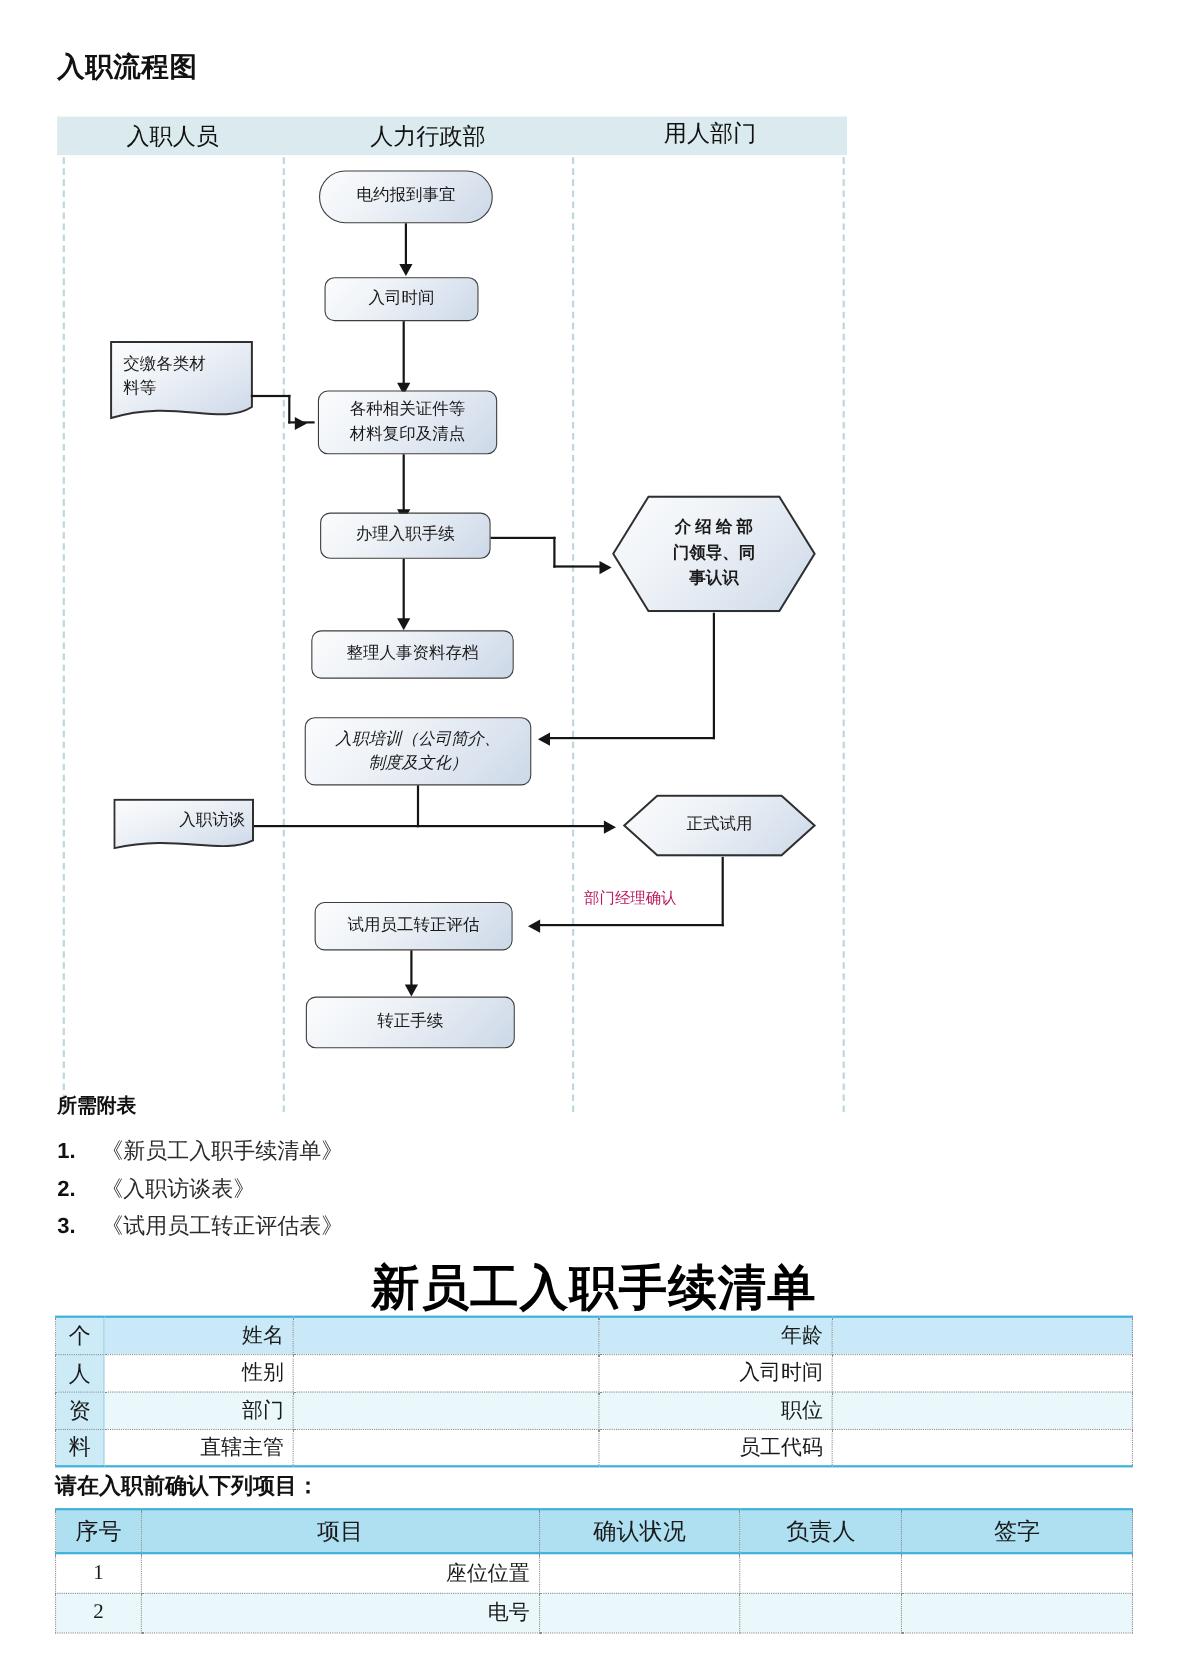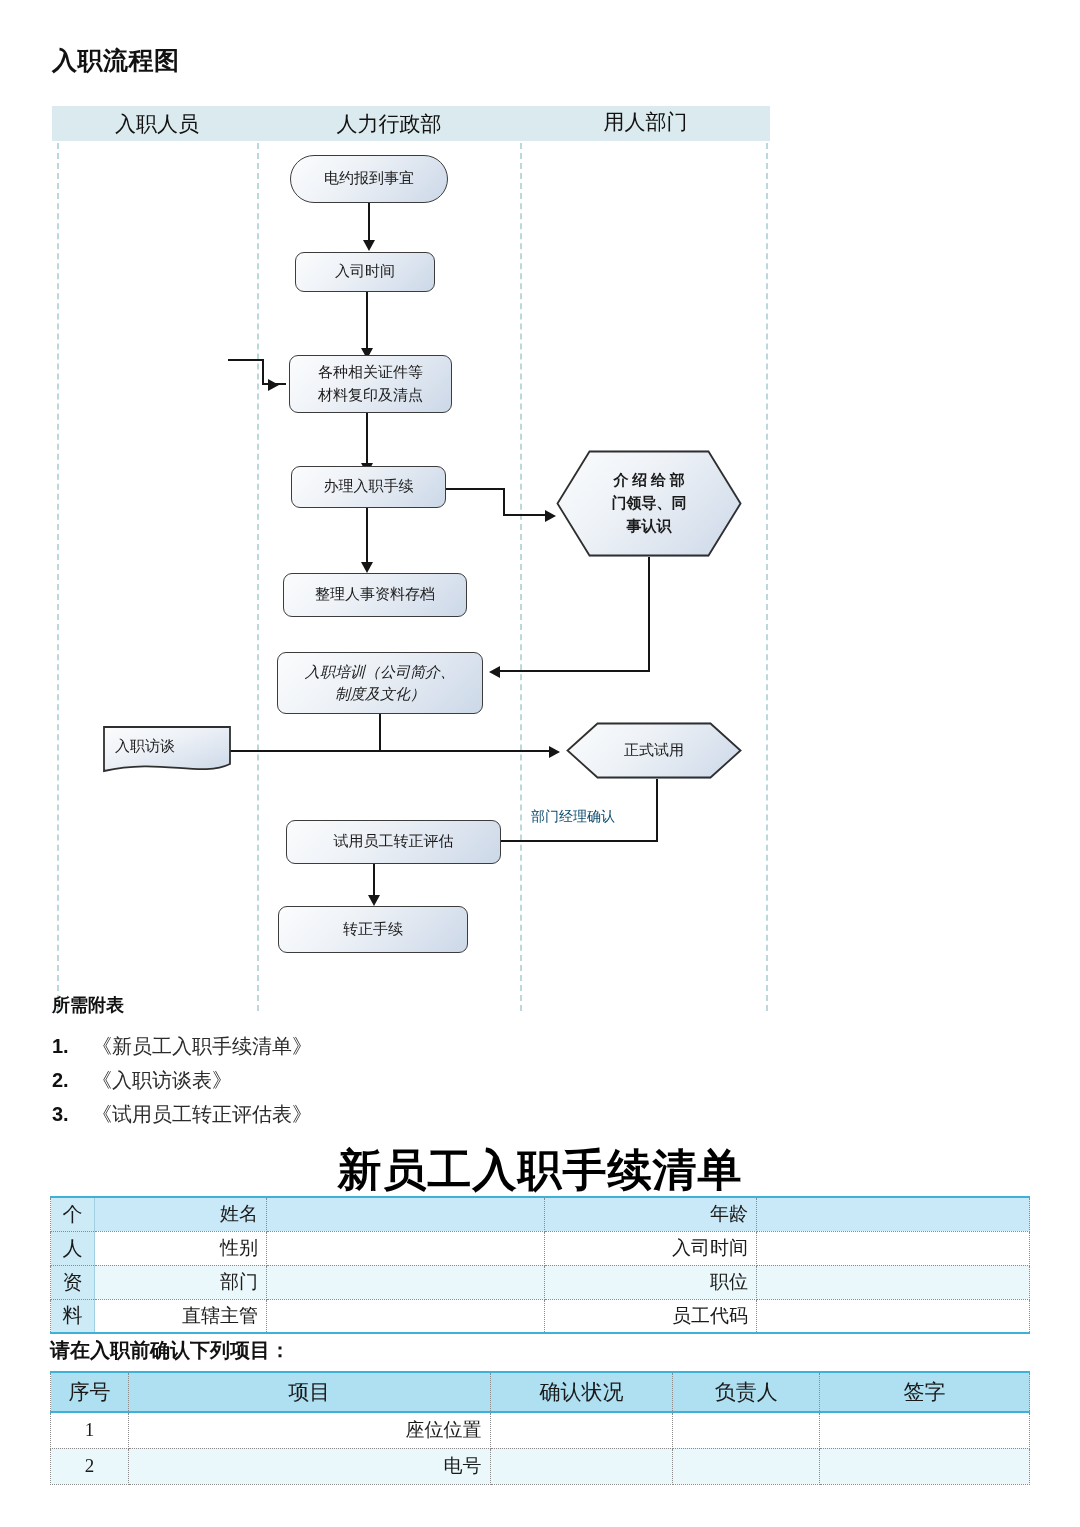--- a/index.html
+++ b/index.html
@@ -108,21 +108,21 @@
     position: absolute;
     width: 0; height: 0;
   }
   .arrow-down  { border-left: 6px solid transparent; border-right: 6px solid transparent; border-top: 11px solid #151515; }
   .arrow-right { border-top: 6px solid transparent; border-bottom: 6px solid transparent; border-left: 11px solid #151515; }
   .arrow-left  { border-top: 6px solid transparent; border-bottom: 6px solid transparent; border-right: 11px solid #151515; }
 
   .edge-label {
     position: absolute;
     font-size: 14px;
-    color: #0c4a6e;
+    color: #be185d;
     white-space: nowrap;
   }
 
   
   #attach-title {
     position: absolute;
     left: 52px; top: 993px;
     font-family: "Liberation Sans", "DejaVu Sans", sans-serif;
     font-weight: bold;
     font-size: 18px;
@@ -246,20 +246,38 @@
   </div>
   <div class="conn v" style="left:368px; top:203px; height:39px;"></div>
   <div class="arrow-head arrow-down" style="left:363px; top:240px;"></div>
 
   <div class="node rrect" style="left:295px; top:252px; width:140px; height:40px;">
     <span>入司时间</span>
   </div>
   <div class="conn v" style="left:366px; top:292px; height:58px;"></div>
   <div class="arrow-head arrow-down" style="left:361px; top:348px;"></div>
 
+  <div class="node docshape" style="left:100px; top:310px; width:130px; height:78px;">
+    <svg class="docsvg" viewBox="0 0 130 78" preserveAspectRatio="none">
+      <path d="M1,1 L129,1 L129,60 C100,78 60,52 1,70 Z" fill="url(#gdoc1)" stroke="#2f2f2f" stroke-width="1.8"></path>
+      <defs>
+        <linearGradient id="gdoc1" x1="0" y1="0" x2="1" y2="1">
+          <stop offset="0%" stop-color="#fbfcfd"></stop>
+          <stop offset="40%" stop-color="#eef2f7"></stop>
+          <stop offset="100%" stop-color="#ccd8e8"></stop>
+        </linearGradient>
+      </defs>
+    </svg>
+    <div class="doctext">
+      <span style="display:block; line-height:1.5;">
+        <span>交缴各类材</span><br>
+        <span>料等</span>
+      </span>
+    </div>
+  </div>
 
   <div class="conn h" style="left:228px; top:359px; width:36px;"></div>
   <div class="conn v" style="left:262px; top:359px; height:26px;"></div>
   <div class="conn h" style="left:262px; top:383px; width:24px;"></div>
   <div class="arrow-head arrow-right" style="left:268px; top:379px;"></div>
 
   <div class="node rrect" style="left:289px; top:355px; width:163px; height:58px;">
     <span style="display:block; line-height:1.55;">
       <span>各种相关证件等</span><br>
       <span>材料复印及清点</span>
@@ -317,41 +335,41 @@
     <svg class="docsvg" viewBox="0 0 128 52" preserveAspectRatio="none">
       <path d="M1,1 L127,1 L127,38 C98,52 58,32 1,45 Z" fill="url(#gdoc2)" stroke="#2f2f2f" stroke-width="1.8"></path>
       <defs>
         <linearGradient id="gdoc2" x1="0" y1="0" x2="1" y2="1">
           <stop offset="0%" stop-color="#fbfcfd"></stop>
           <stop offset="40%" stop-color="#eef2f7"></stop>
           <stop offset="100%" stop-color="#ccd8e8"></stop>
         </linearGradient>
       </defs>
     </svg>
-    <div class="doctext" style="padding-bottom:10px;">
+    <div class="doctext" style="padding-bottom:10px;margin-left:48px;">
       <span>入职访谈</span>
     </div>
   </div>
 
   <div class="node hex" style="left:566px; top:722px; width:176px; height:57px;">
     <div class="hexbg"></div>
     <svg class="hexline" viewBox="0 0 176 57" preserveAspectRatio="none">
       <polygon points="31.5,1.5 144.5,1.5 174.5,28.5 144.5,55.5 31.5,55.5 1.5,28.5" fill="none" stroke="#2f2f2f" stroke-width="1.8"></polygon>
     </svg>
     <div class="hextext">
       <span>正式试用</span>
     </div>
   </div>
 
   <div class="conn v" style="left:656px; top:779px; height:63px;"></div>
   <div class="conn h" style="left:489px; top:840px; width:169px;"></div>
   <div class="arrow-head arrow-left" style="left:480px; top:836px;"></div>
   <div class="edge-label" style="left:531px; top:808px;">部门经理确认</div>
 
-  <div class="node rrect" style="left:286px; top:820px; width:215px; height:44px;">
+  <div class="node rrect" style="left:286px; top:820px; width:180px; height:44px;">
     <span>试用员工转正评估</span>
   </div>
   <div class="conn v" style="left:373px; top:864px; height:34px;"></div>
   <div class="arrow-head arrow-down" style="left:368px; top:895px;"></div>
 
   <div class="node rrect" style="left:278px; top:906px; width:190px; height:47px;">
     <span>转正手续</span>
   </div>
 </div>
 

